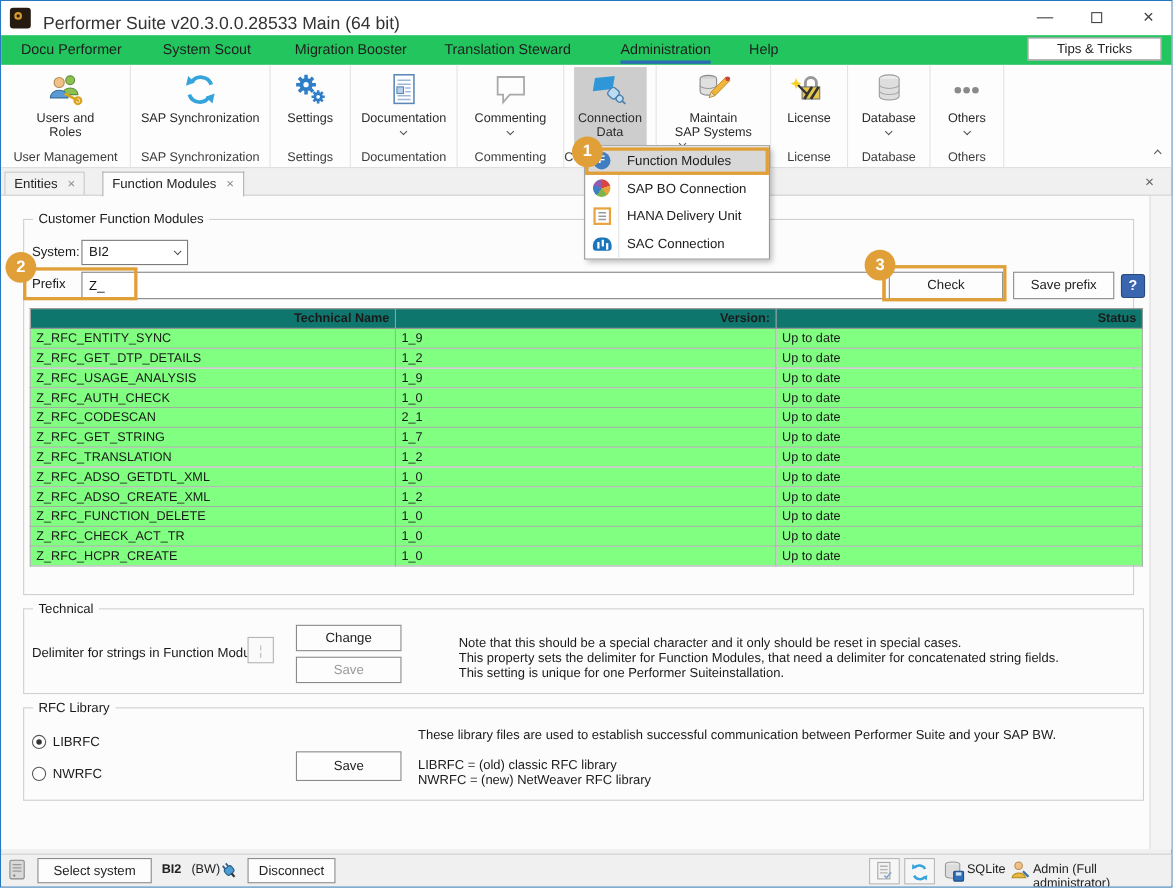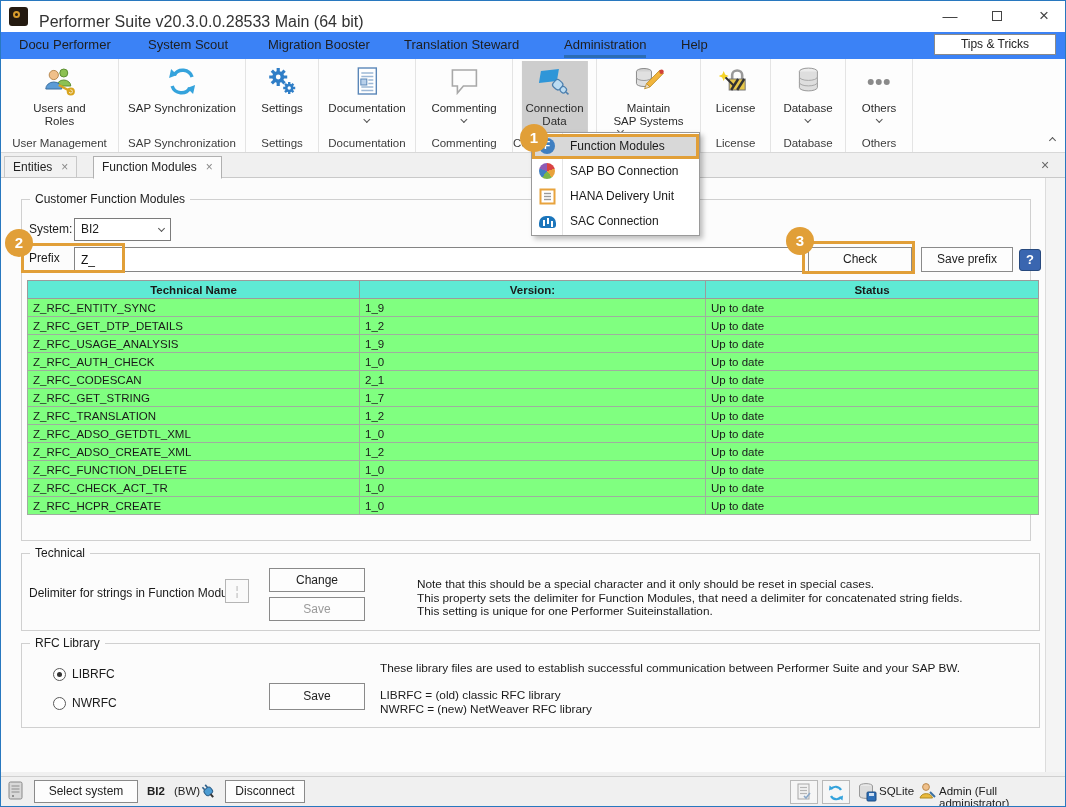--- a/index.html
+++ b/index.html
@@ -12,21 +12,21 @@
   #appicon{position:absolute;left:8px;top:6px;width:19px;height:19px;background:#241a10;border-radius:3px;}
   #appicon .ring{position:absolute;left:4px;top:4px;width:7px;height:7px;border:2px solid #d79b2c;border-radius:50%;}
   #apptitle{position:absolute;left:38px;top:12px;font-size:16px;color:#333;}
   .winbtn{position:absolute;top:0;width:34px;height:30px;text-align:center;line-height:30px;font-size:15px;color:#444;}
   #btn-min{left:932px;}
   #btn-max{left:979px;}
   #btn-max .sq{display:inline-block;width:10px;height:10px;border:1px solid #444;margin-top:10px;}
   #btn-close{left:1026px;font-size:17px;}
 
   
-  #menubar{position:absolute;left:0;top:31px;width:1064px;height:27px;background:#3b82f6;}
+  #menubar{position:absolute;left:0;top:31px;width:1064px;height:27px;background:#22c55e;}
   .menuitem{position:absolute;top:0;height:26px;line-height:26px;font-size:13px;color:#1e1e1e;white-space:nowrap;}
   .menuitem.active{border-bottom:3px solid #2b6cb5;}
   #tipsbtn{position:absolute;left:933px;top:2px;width:122px;height:21px;background:#fff;border:1px solid #8a8a8a;
            font-size:12px;color:#222;text-align:center;line-height:19px;}
 
   
   #ribbon{position:absolute;left:0;top:58px;width:1064px;height:94px;background:#fdfdfd;border-bottom:1px solid #d8d8d8;display:flex;}
   .rgroup{position:relative;height:93px;border-right:1px solid #e4e4e4;flex:0 0 auto;}
   .rbtn{position:absolute;left:50%;transform:translateX(-50%);top:2px;height:75px;padding:2px 4px 0 4px;text-align:center;white-space:nowrap;}
   .rbtn.pressed{background:#cdcdcd;}
@@ -53,27 +53,27 @@
   .groupbox{position:absolute;border:1px solid #d0d0d0;}
   .gblabel{position:absolute;top:-8px;left:8px;background:#fcfcfc;padding:0 5px;font-size:12px;color:#1a1a1a;}
   .fieldlabel{position:absolute;font-size:12px;color:#1a1a1a;}
   .btn{position:absolute;background:#fdfdfd;border:1px solid #8a8a8a;font-size:12px;color:#222;text-align:center;}
   .combo{position:absolute;background:#fff;border:1px solid #7b7b7b;font-size:12px;padding:3px 6px;}
   .combo .chev{float:right;margin-top:4px;}
   input.txt{position:absolute;border:1px solid #848484;font-size:12px;padding:0 6px;background:#fff;color:#111;}
 
   
   #fmtable{position:absolute;left:5px;top:80px;border-collapse:collapse;table-layout:fixed;width:1012px;font-size:11.5px;border:1px solid #808080;}
-  #fmtable th{background:#5eead4;border:1px solid #9b9b9b;font-weight:bold;text-align:center;height:18px;padding:0 5px;}
+  #fmtable th{background:#0f766e;border:1px solid #9b9b9b;font-weight:bold;text-align:right;height:18px;padding:0 5px;}
   #fmtable td{background:#80ff80;border:1px solid #9fae9f;height:18px;padding:0 5px;white-space:nowrap;overflow:hidden;}
 
   
   .desc{position:absolute;font-size:11.8px;color:#1a1a1a;line-height:13.5px;}
   .desc span{display:block;}
-  .radio{position:absolute;font-size:12px;margin-left:24px;}
+  .radio{position:absolute;font-size:12px;}
   .rdot{display:inline-block;width:13px;height:13px;border:1px solid #5a5a5a;border-radius:50%;background:#fff;vertical-align:-3px;margin-right:6px;position:relative;}
   .rdot.on::after{content:"";position:absolute;left:3px;top:3px;width:5px;height:5px;border-radius:50%;background:#333;}
   .disabled-text{color:#9a9a9a;}
 
   
   .ann-rect{position:absolute;border:3px solid #e19f38;z-index:40;pointer-events:none;}
   .ann-circle{position:absolute;width:28px;height:28px;border-radius:50%;background:#e19f38;color:#fff;font-weight:bold;
               font-size:15px;text-align:center;line-height:28px;z-index:70;}
 
   

